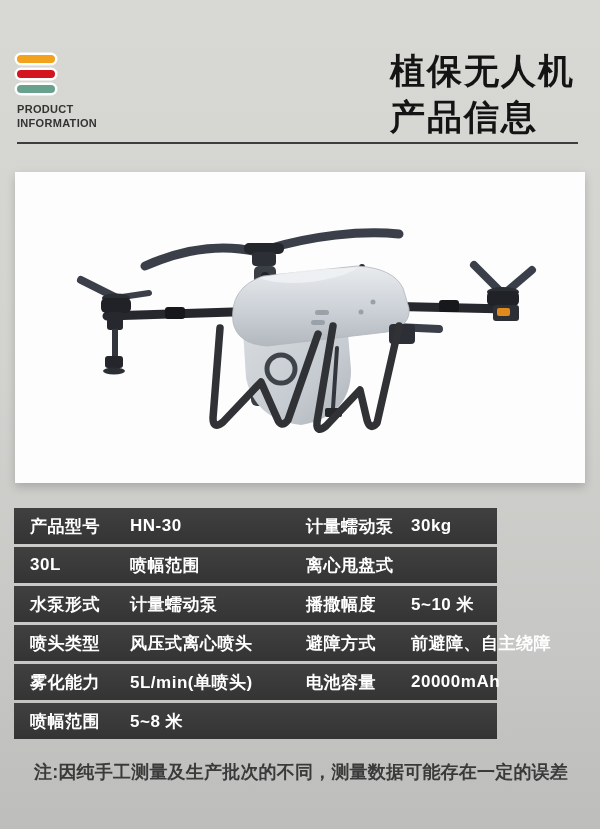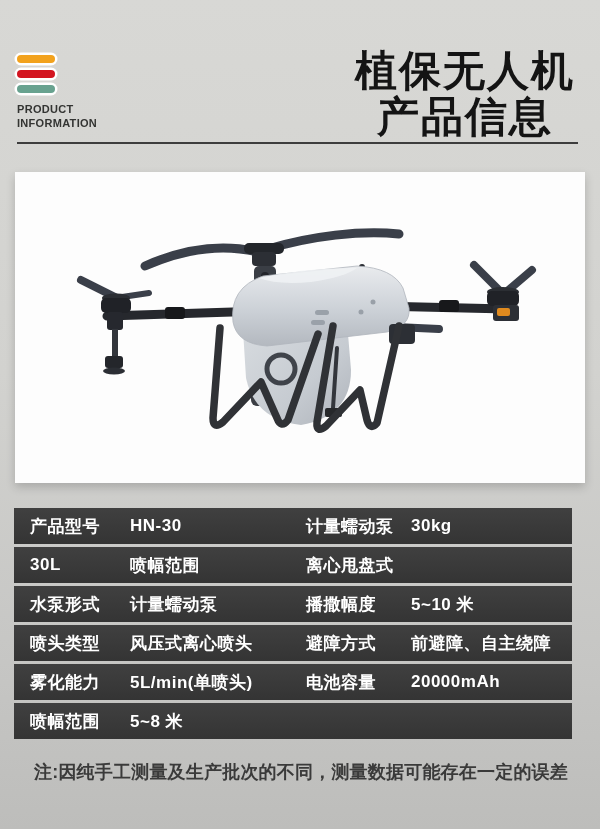--- a/index.html
+++ b/index.html
@@ -24,42 +24,42 @@
   .bar-2 { background:#D31520; }
   .bar-3 { background:#68A28F; }
   .logo-caption {
     margin-top:10px;
     font-size:11px; line-height:13.5px; font-weight:700;
     color:#333432; letter-spacing:0.3px;
   }
 
   .page-title {
     position:absolute; top:48px; right:25px;
-    text-align:center;
-    font-size:42px; line-height:46px; font-weight:700;
+    text-align:left;
+    font-size:35px; line-height:46px; font-weight:700;
     color:#141414; letter-spacing:2px;
     font-family:"Liberation Sans", sans-serif;
   }
 
   .header-rule {
     position:absolute; left:17px; top:142px;
     width:561px; height:2px; background:#3d3d3d;
   }
 
   
   .image-panel {
     position:absolute; left:15px; top:172px;
     width:570px; height:311px;
     background:#fdfdfd;
     box-shadow:0 4px 9px rgba(0,0,0,0.18);
   }
   .image-panel svg { display:block; width:570px; height:311px; }
 
   
-  .specs { position:absolute; left:14px; top:508px; width:558px; }
+  .specs { position:absolute; left:14px; top:508px; width:483px; }
   .spec-row {
     height:36px; margin-bottom:3px;
     background:linear-gradient(180deg,#404040,#343434);
     display:grid;
     grid-template-columns:100px 176px 105px 1fr;
     align-items:center;
     padding-left:16px;
     color:#ffffff;
     font-size:17px; font-weight:700;
     letter-spacing:0.5px;

